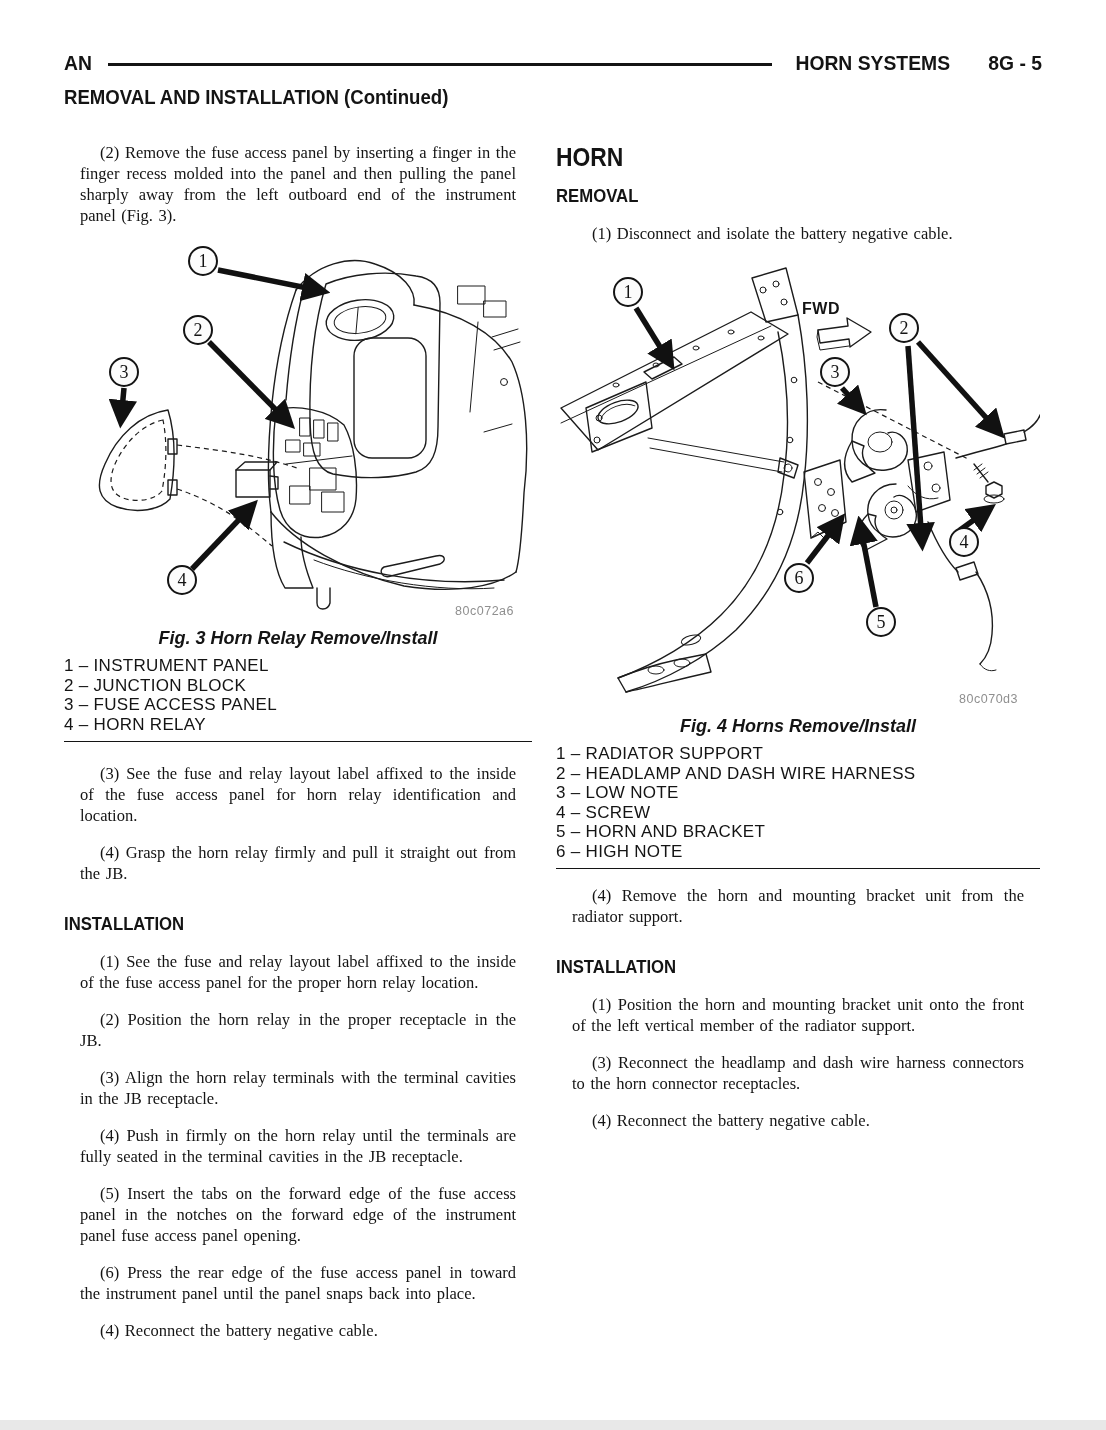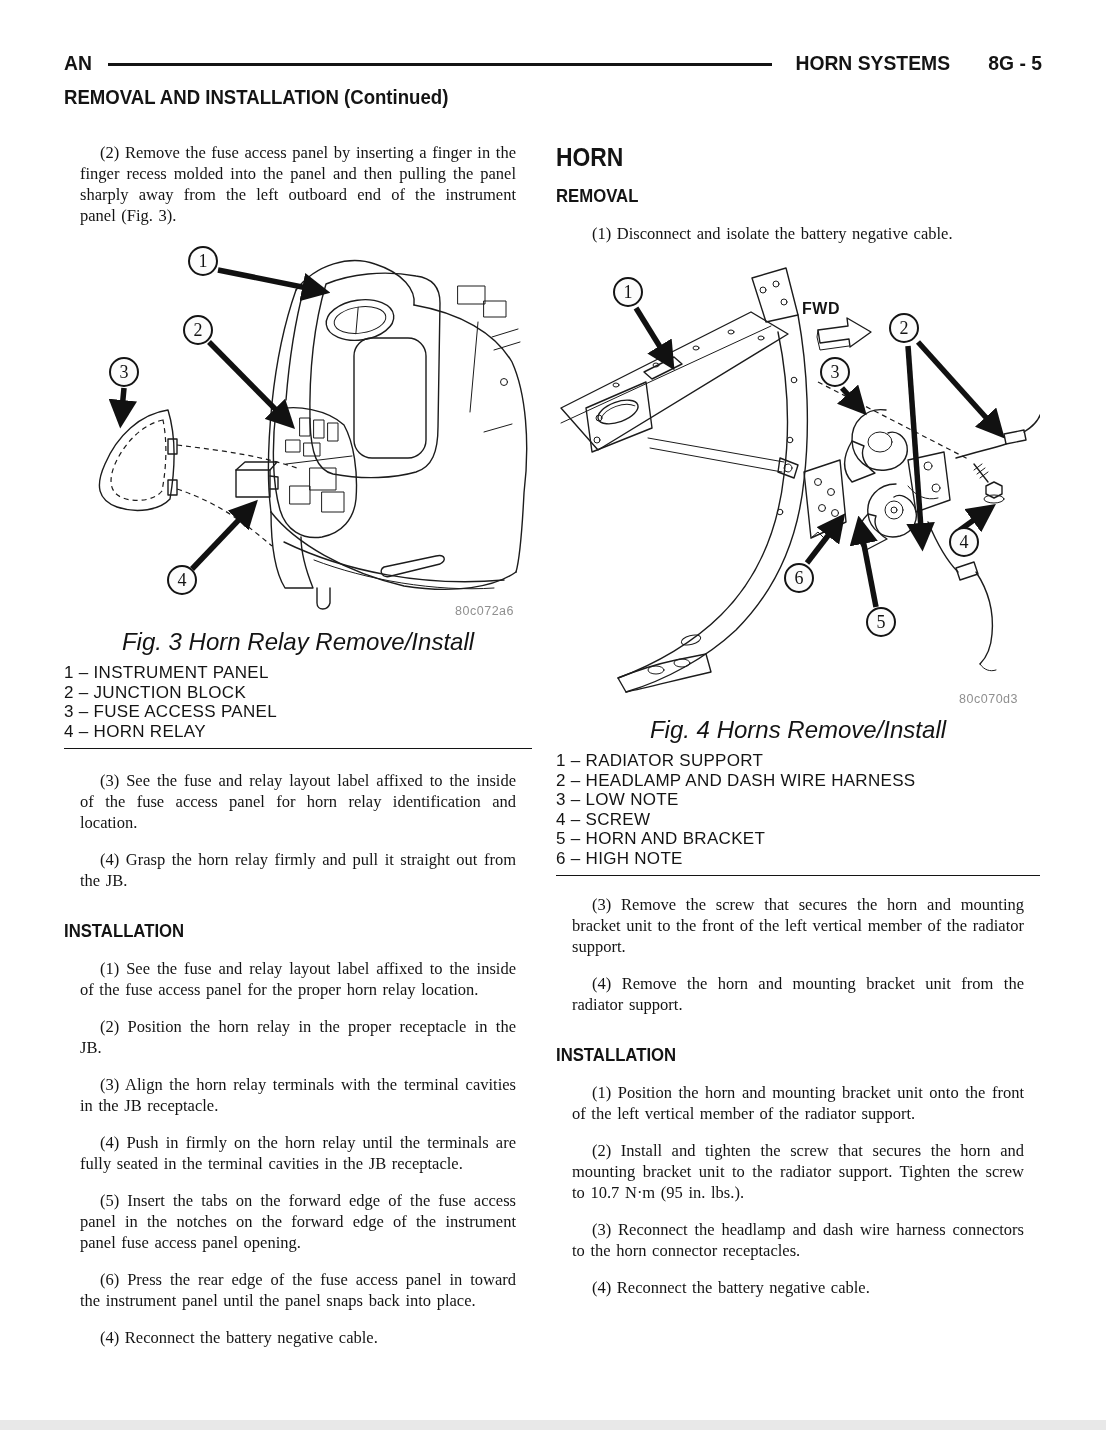--- a/index.html
+++ b/index.html
@@ -54,21 +54,21 @@
   .watermark {
     position:absolute; font-family:"Liberation Sans", sans-serif;
     font-size:12.5px; color:#8f8f8f; letter-spacing:.5px;
   }
   .fwd-label {
     position:absolute; font-family:"Liberation Sans", sans-serif;
     font-weight:bold; font-size:16px; letter-spacing:.5px; color:#141414;
   }
   .fig-caption {
     text-align:center; font-family:"Liberation Sans", sans-serif;
-    font-weight:normal; font-style:italic; font-size:24px; margin:4px 0 7px;
+    font-weight:bold; font-style:italic; font-size:18px; margin:4px 0 7px;
   }
   .legend { font-family:"Liberation Sans", sans-serif; font-size:17px; line-height:19.5px; }
   .legend-row { white-space:nowrap; letter-spacing:.3px; }
   .fig-rule { border:none; border-top:1.5px solid #141414; margin:7px 0 0; }
   .art-line { stroke:#1c1c1c; stroke-width:1.4; fill:none; stroke-linecap:round; stroke-linejoin:round; }
   .art-thin { stroke:#1c1c1c; stroke-width:1;   fill:none; stroke-linecap:round; stroke-linejoin:round; }
   .art-dash { stroke:#1c1c1c; stroke-width:1.2; fill:none; stroke-dasharray:5 4; }
   .art-arrow { stroke:#111; stroke-width:5.5; fill:none; }
 </style>
 </head>
@@ -306,25 +306,23 @@
         <div class="legend-row">1 – RADIATOR SUPPORT</div>
         <div class="legend-row">2 – HEADLAMP AND DASH WIRE HARNESS</div>
         <div class="legend-row">3 – LOW NOTE</div>
         <div class="legend-row">4 – SCREW</div>
         <div class="legend-row">5 – HORN AND BRACKET</div>
         <div class="legend-row">6 – HIGH NOTE</div>
       </div>
       <hr class="fig-rule">
     </div>
 
-    <p class="body" style="margin-top:18px;">(3) Remove the screw that secures the horn and mounting bracket unit to the front of the left vertical member of the radiator support.</p>
     <p class="body">(4) Remove the horn and mounting bracket unit from the radiator support.</p>
 
     <div class="subhead-wrap">
       <span class="subhead">INSTALLATION</span>
     </div>
     <p class="body">(1) Position the horn and mounting bracket unit onto the front of the left vertical member of the radiator support.</p>
-    <p class="body">(2) Install and tighten the screw that secures the horn and mounting bracket unit to the radiator support. Tighten the screw to 10.7 N·m (95 in. lbs.).</p>
     <p class="body">(3) Reconnect the headlamp and dash wire harness connectors to the horn connector receptacles.</p>
     <p class="body">(4) Reconnect the battery negative cable.</p>
   </div>
 
 </div>
 
 </body></html>

